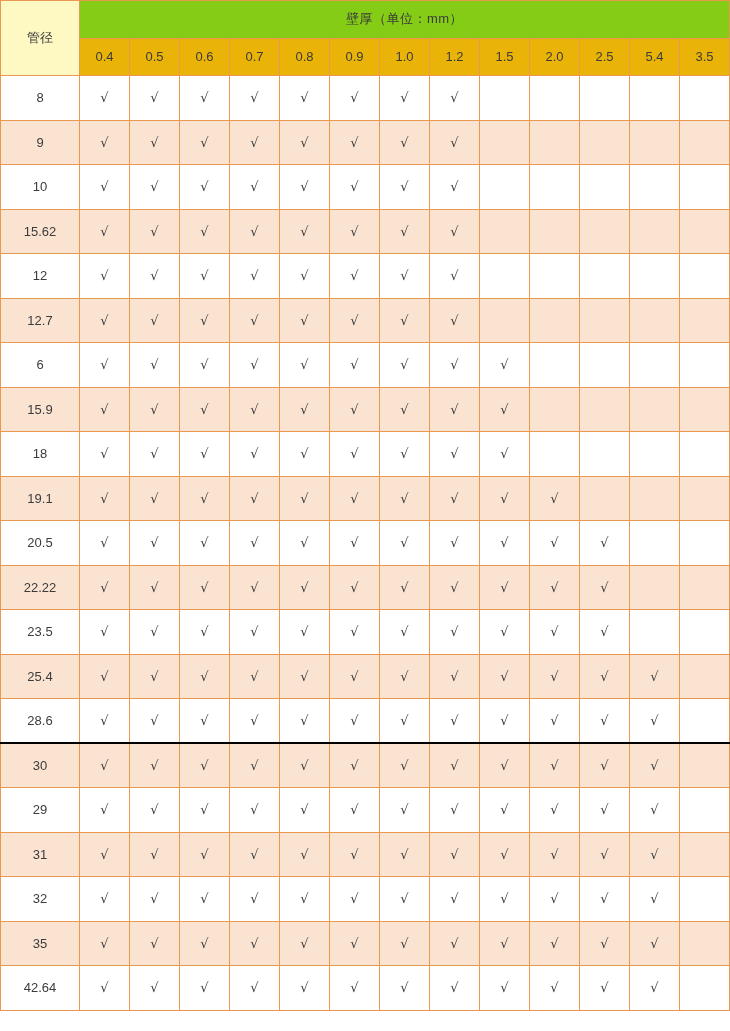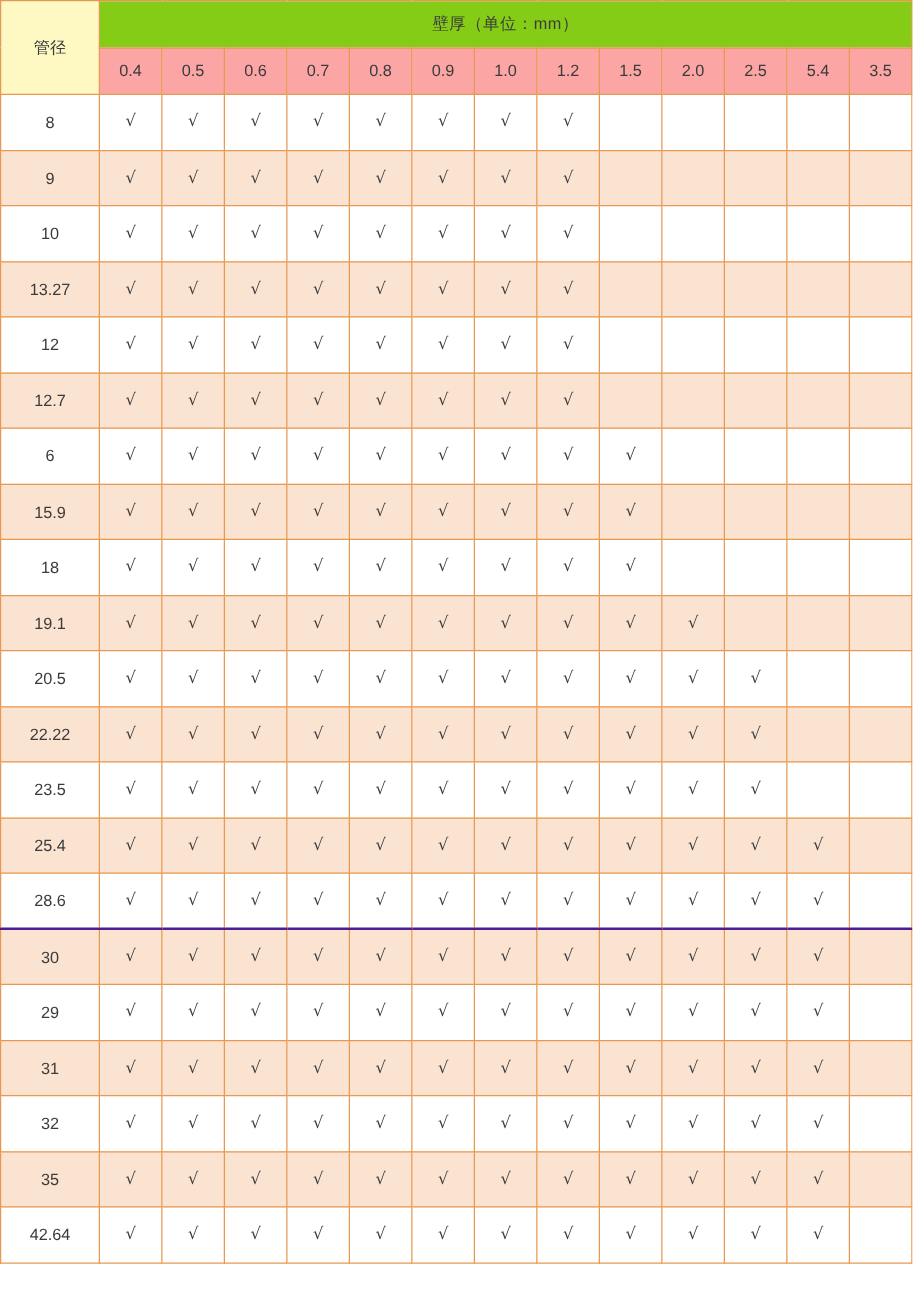--- a/index.html
+++ b/index.html
@@ -40,21 +40,21 @@
     height: 74px;
   }
   .hdr-top {
     background: #84cc16;
     color: #2f2f2f;
     font-size: 14px;
     height: 36px;
     letter-spacing: 0.5px;
   }
   .hdr-sub {
-    background: #fca5a5;
+    background: #eab308;
     color: #2f2f2f;
     font-size: 12.5px;
     height: 36px;
   }
   
   tbody tr { height: 44.5px; }
   .row-light td { background: #ffffff; }
   .row-dark td { background: #fbe3d2; }
   .label-cell {
     font-size: 13px;
@@ -63,21 +63,21 @@
   }
   .check {
     font-size: 14px;
     color: #4a4a4a;
     font-family: "DejaVu Sans", sans-serif;
     line-height: 1;
   }
   .empty { font-size: 0; }
   
   tr.section-start > td {
-    border-top: 2px solid #4c1d95;
+    border-top: 2px solid #000000;
   }
 </style>
 </head>
 <body>
 
 <div class="table-wrap">
   <table class="spec-table">
     <thead>
       <tr>
         <th class="hdr-corner" rowspan="2">管径</th>
@@ -142,21 +142,21 @@
           <td class="check">√</td>
           <td class="check">√</td>
           <td class="check">√</td>
           <td class="empty"></td>
           <td class="empty"></td>
           <td class="empty"></td>
           <td class="empty"></td>
           <td class="empty"></td>
         </tr>
         <tr class="row-dark">
-          <td class="label-cell">13.27</td>
+          <td class="label-cell">15.62</td>
           <td class="check">√</td>
           <td class="check">√</td>
           <td class="check">√</td>
           <td class="check">√</td>
           <td class="check">√</td>
           <td class="check">√</td>
           <td class="check">√</td>
           <td class="check">√</td>
           <td class="empty"></td>
           <td class="empty"></td>

